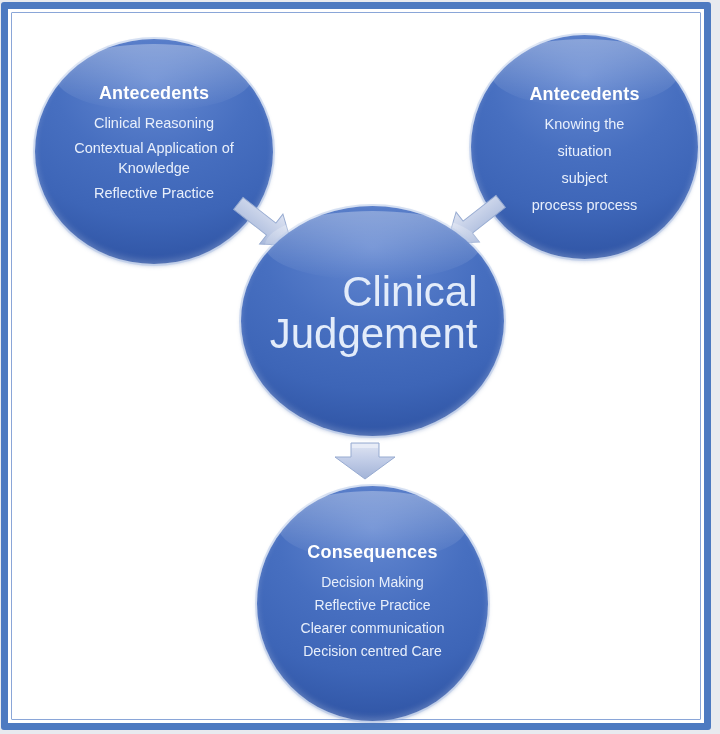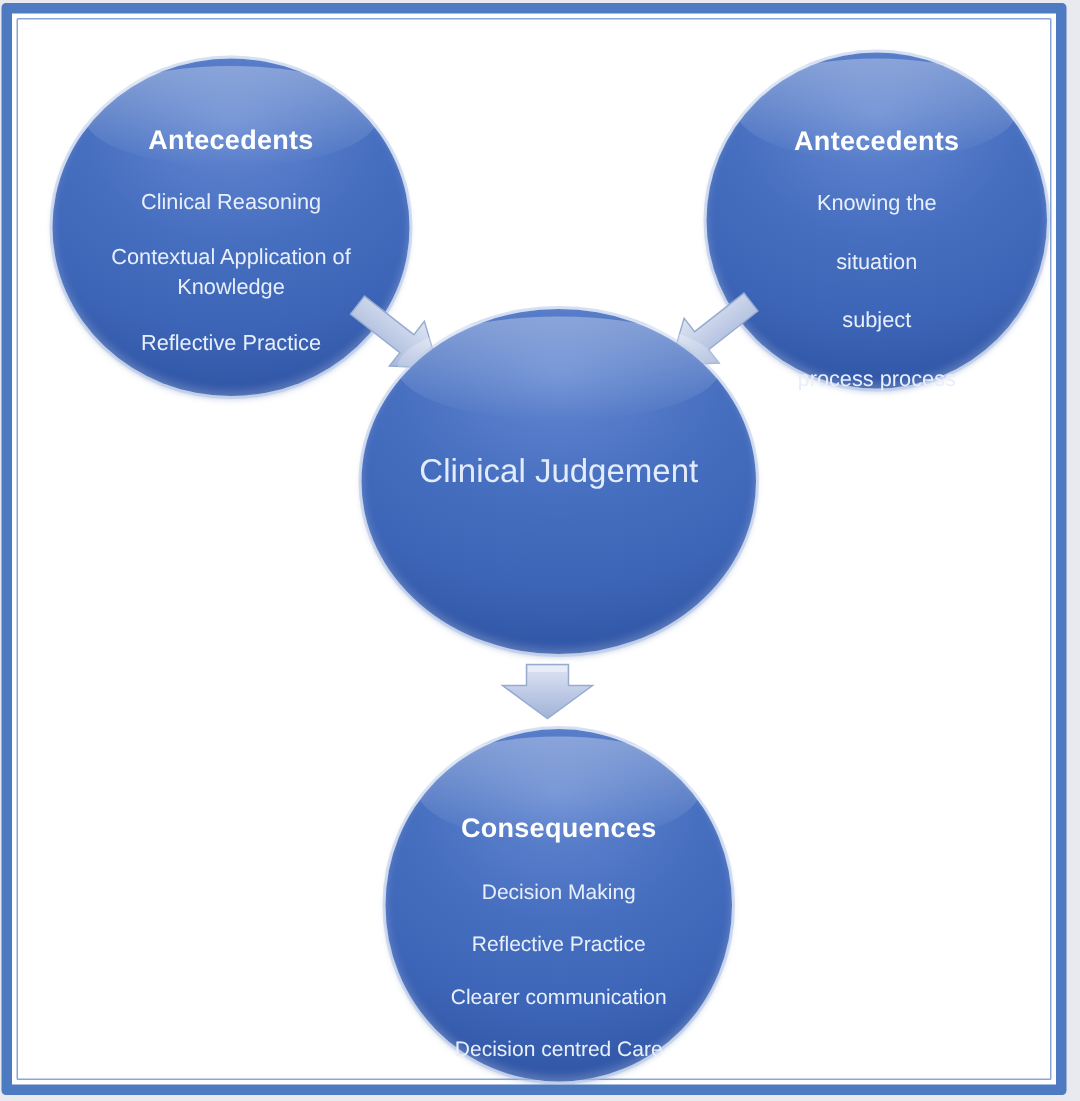--- a/index.html
+++ b/index.html
@@ -62,36 +62,35 @@
     letter-spacing:0.2px;
     color:#ffffff;
     margin-bottom:9px;
     position:relative;
   }
   .node-item{
     font-size:14.5px;
     line-height:20px;
     color:#e8effb;
     position:relative;
-    margin-top:12px;
   }
 
   .node-attributes{left:27px; top:30px; width:238px; height:225px; padding-top:44px;}
   .node-attributes .node-item{max-width:198px; margin-bottom:5px;}
 
   .node-antecedents{left:463px; top:26px; width:227px; height:224px; padding-top:49px;}
   .node-antecedents .node-item{margin-bottom:7px;}
 
   .node-center{left:233px; top:197px; width:263px; height:230px; justify-content:center; padding:0;}
   .center-title{
-    font-size:22px;
-    line-height:55px;
+    font-size:42px;
+    line-height:42px;
     color:#e3ecfa;
     width:210px;
-    text-align:center;
+    text-align:right;
     position:relative;
     transform:translateY(-8px);
   }
 
   .node-consequences{left:249px; top:477px; width:231px; height:235px; padding-top:56px;}
   .node-consequences .node-item{margin-bottom:3px; font-size:14px;}
 
   .arrow{position:absolute;}
   .arrow svg{display:block;width:100%;height:100%;}
   .arrow-left{left:221px; top:194px; width:74px; height:44px; transform:rotate(38deg);}

